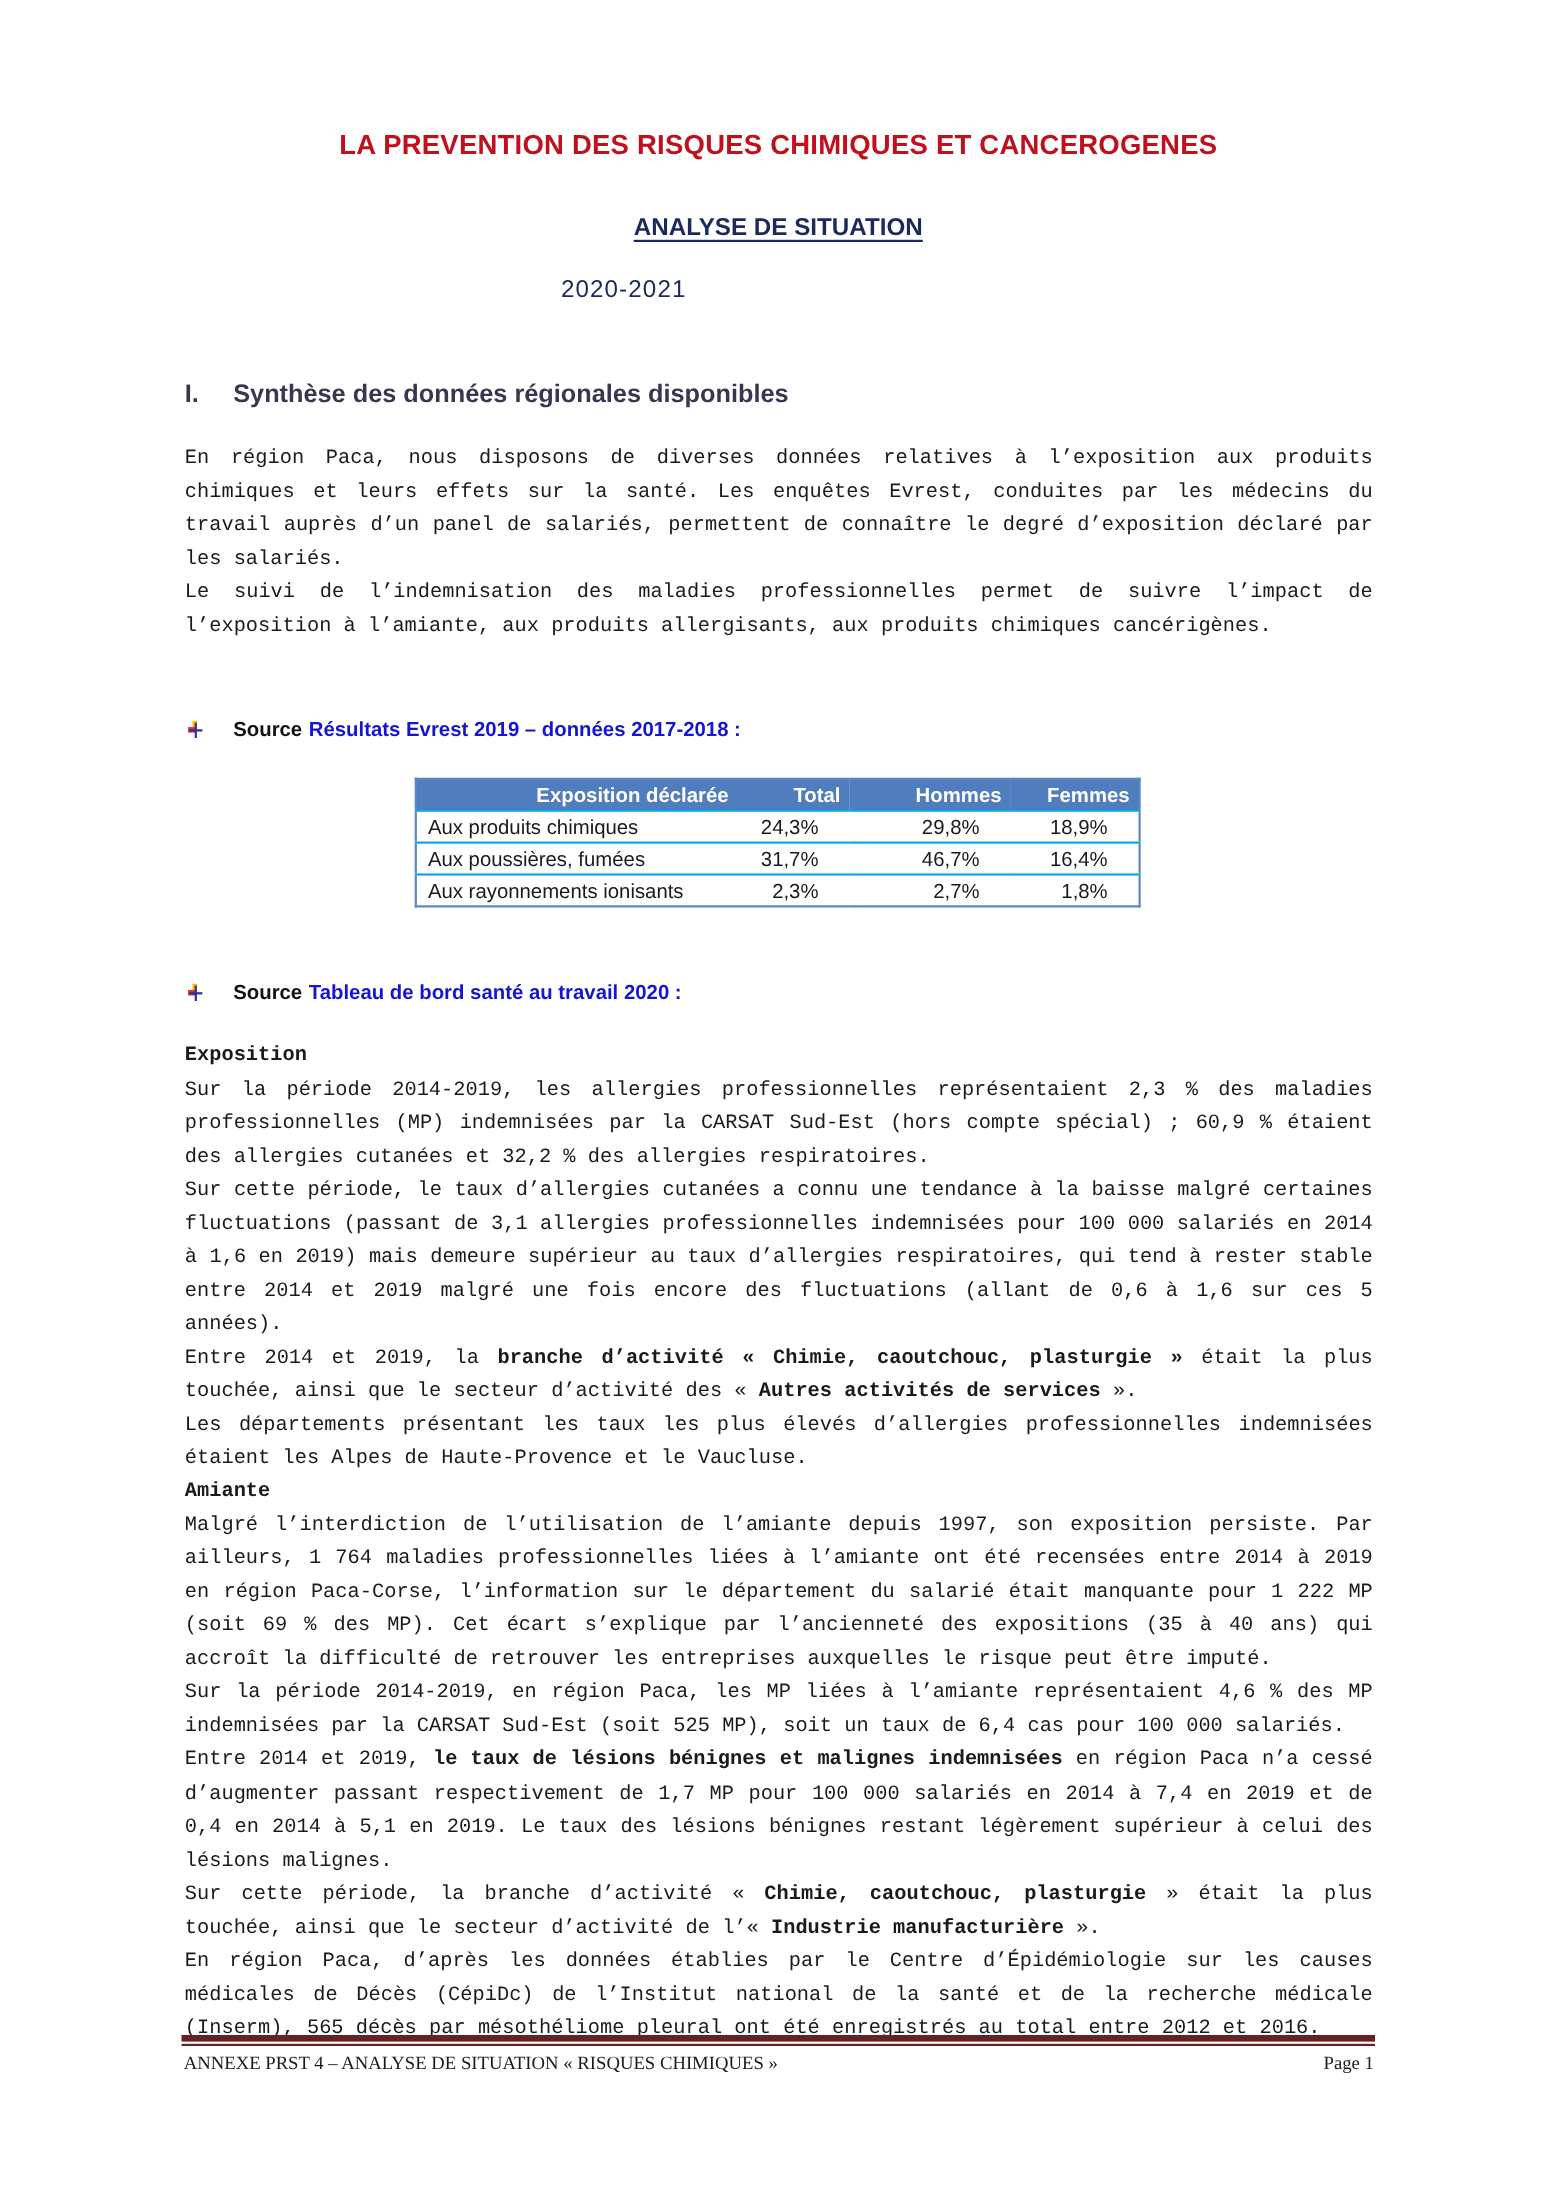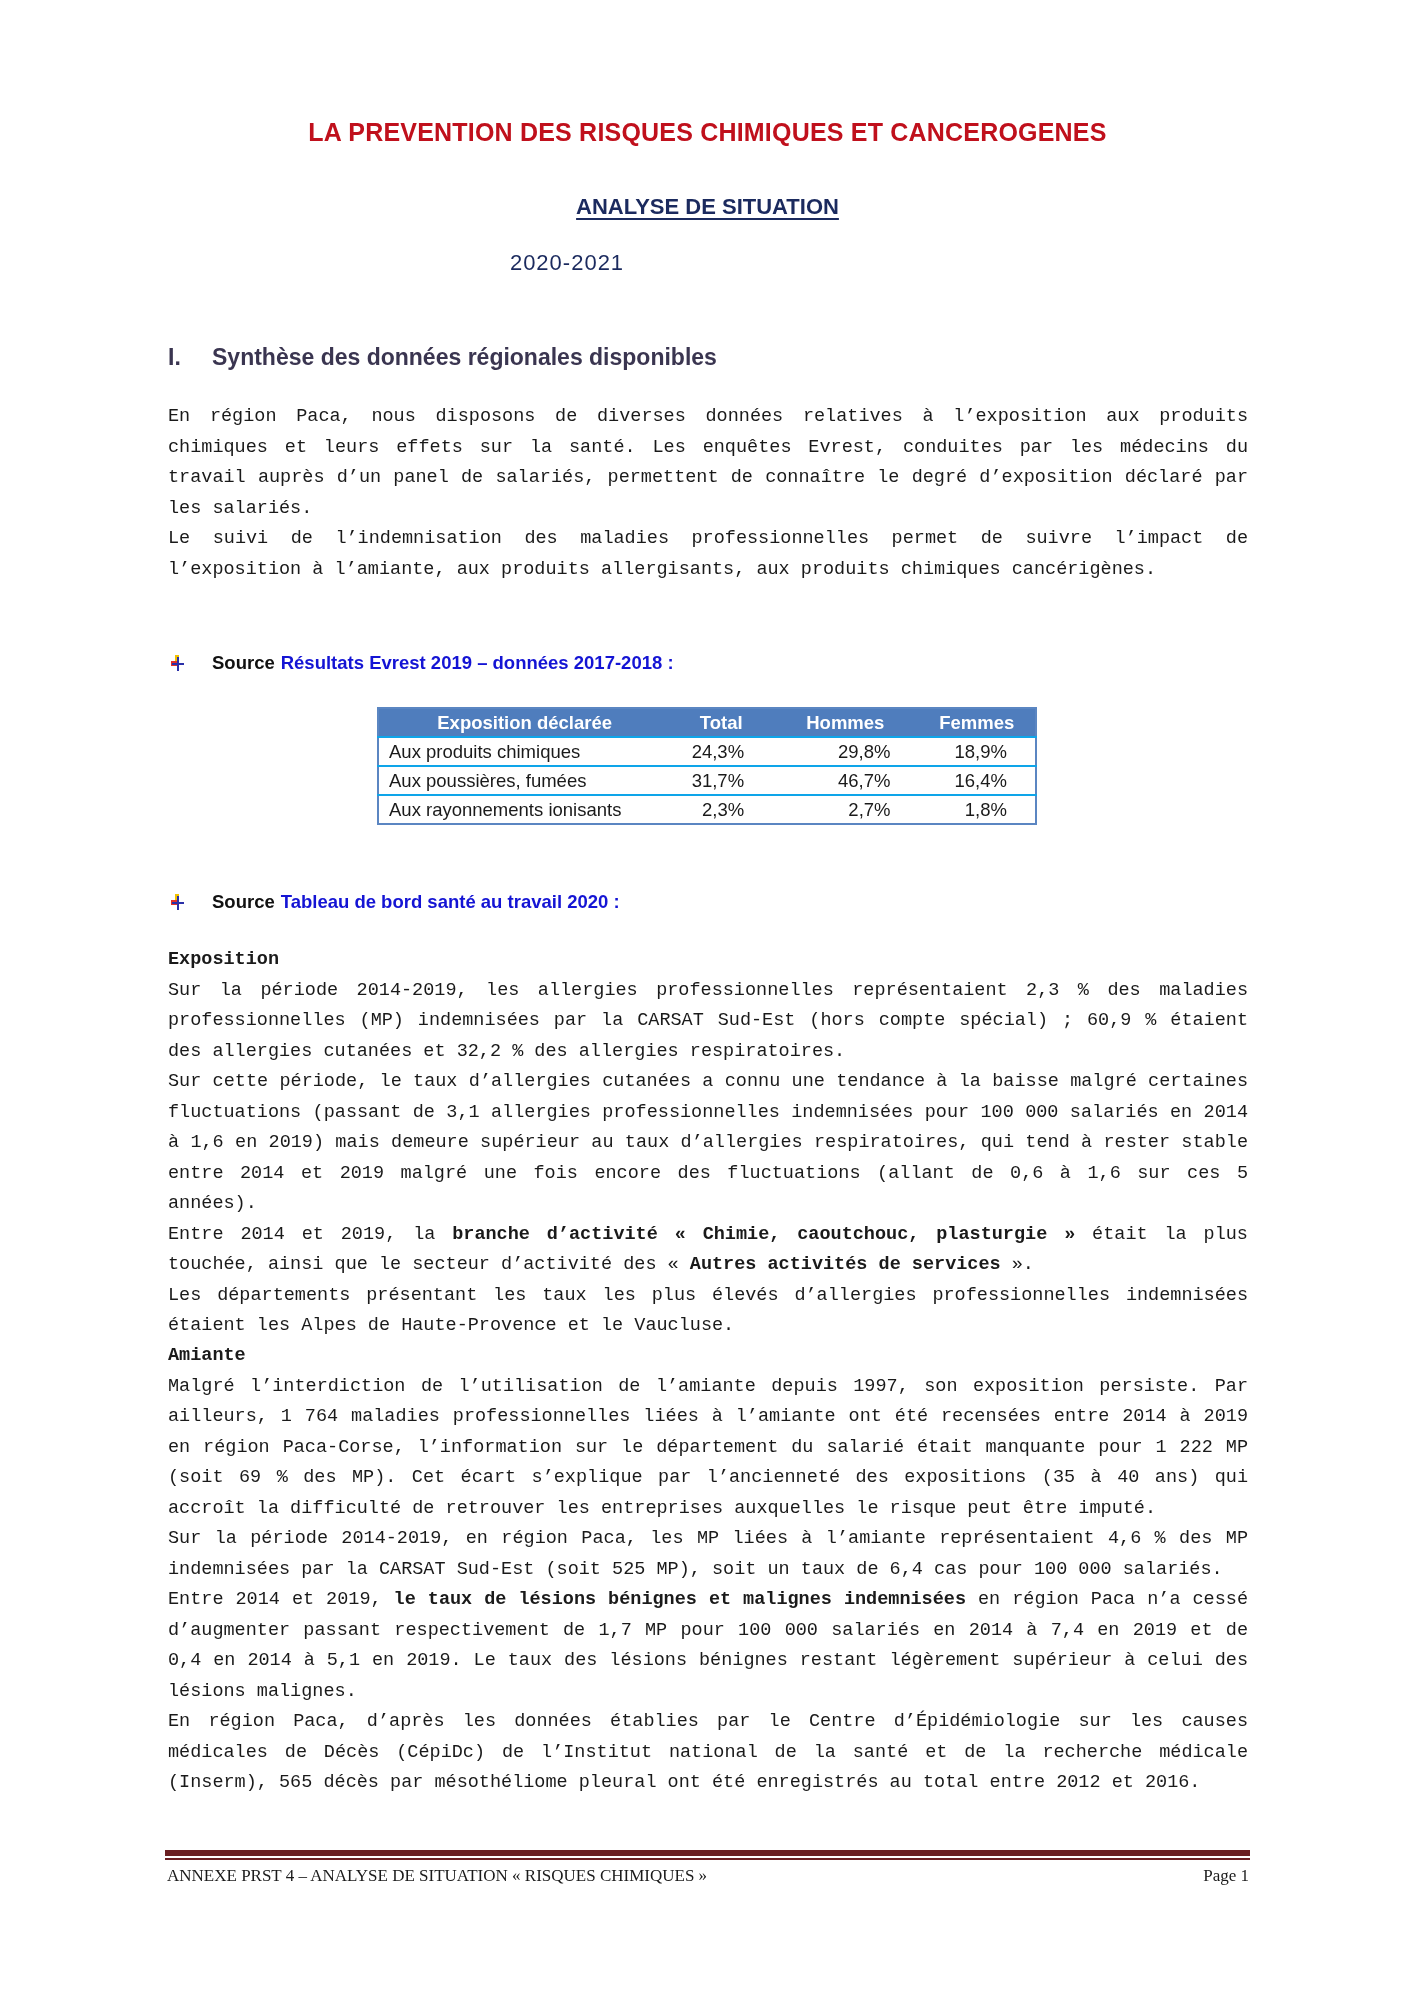--- a/index.html
+++ b/index.html
@@ -126,21 +126,21 @@
       border-collapse: collapse;
       font-size: 18.5px;
       border: 2px solid #5b86c2;
     }
     table.expo th {
       background: #4f7dbd;
       color: #ffffff;
       font-weight: bold;
       height: 27px;
       padding: 0 8px;
-      text-align: center;
+      text-align: right;
       font-size: 18.5px;
     }
     table.expo td {
       height: 27px;
       padding: 0 10px;
       border-top: 2px solid #0ea5e9;
       white-space: nowrap;
     }
     table.expo td.num {
       text-align: right;
@@ -279,20 +279,21 @@
     <p>Sur cette période, le taux d’allergies cutanées a connu une tendance à la baisse malgré certaines fluctuations (passant de 3,1 allergies professionnelles indemnisées pour 100 000 salariés en 2014 à 1,6 en 2019) mais demeure supérieur au taux d’allergies respiratoires, qui tend à rester stable entre 2014 et 2019 malgré une fois encore des fluctuations (allant de 0,6 à 1,6 sur ces 5 années).</p>
     <p><span>Entre 2014 et 2019, la </span><span class="b">branche d’activité « Chimie, caoutchouc, plasturgie »</span><span> était la plus touchée, ainsi que le secteur d’activité des « </span><span class="b">Autres activités de services</span><span> ».</span></p>
     <p>Les départements présentant les taux les plus élevés d’allergies professionnelles indemnisées étaient les Alpes de Haute-Provence et le Vaucluse.</p>
   </div>
 
   <div class="body-text block amiante">
     <p class="sub-heading">Amiante</p>
     <p>Malgré l’interdiction de l’utilisation de l’amiante depuis 1997, son exposition persiste. Par ailleurs, 1 764 maladies professionnelles liées à l’amiante ont été recensées entre 2014 à 2019 en région Paca-Corse, l’information sur le département du salarié était manquante pour 1 222 MP (soit 69 % des MP). Cet écart s’explique par l’ancienneté des expositions (35 à 40 ans) qui accroît la difficulté de retrouver les entreprises auxquelles le risque peut être imputé.</p>
     <p>Sur la période 2014-2019, en région Paca, les MP liées à l’amiante représentaient 4,6 % des MP indemnisées par la CARSAT Sud-Est (soit 525 MP), soit un taux de 6,4 cas pour 100 000 salariés.</p>
     <p><span>Entre 2014 et 2019, </span><span class="b">le taux de lésions bénignes et malignes indemnisées</span><span> en région Paca n’a cessé d’augmenter passant respectivement de 1,7 MP pour 100 000 salariés en 2014 à 7,4 en 2019 et de 0,4 en 2014 à 5,1 en 2019. Le taux des lésions bénignes restant légèrement supérieur à celui des lésions malignes.</span></p>
+    <p><span>Sur cette période, la branche d’activité « </span><span class="b">Chimie, caoutchouc, plasturgie</span><span> » était la plus touchée, ainsi que le secteur d’activité de l’« </span><span class="b">Industrie manufacturière</span><span> ».</span></p>
     <p>En région Paca, d’après les données établies par le Centre d’Épidémiologie sur les causes médicales de Décès (CépiDc) de l’Institut national de la santé et de la recherche médicale (Inserm), 565 décès par mésothéliome pleural ont été enregistrés au total entre 2012 et 2016.</p>
   </div>
 
   <div class="footer-rule">
     <div class="thick"></div>
     <div class="thin"></div>
   </div>
   <div class="footer-left">ANNEXE PRST 4 – ANALYSE DE SITUATION « RISQUES CHIMIQUES »</div>
   <div class="footer-right">Page 1</div>
 

